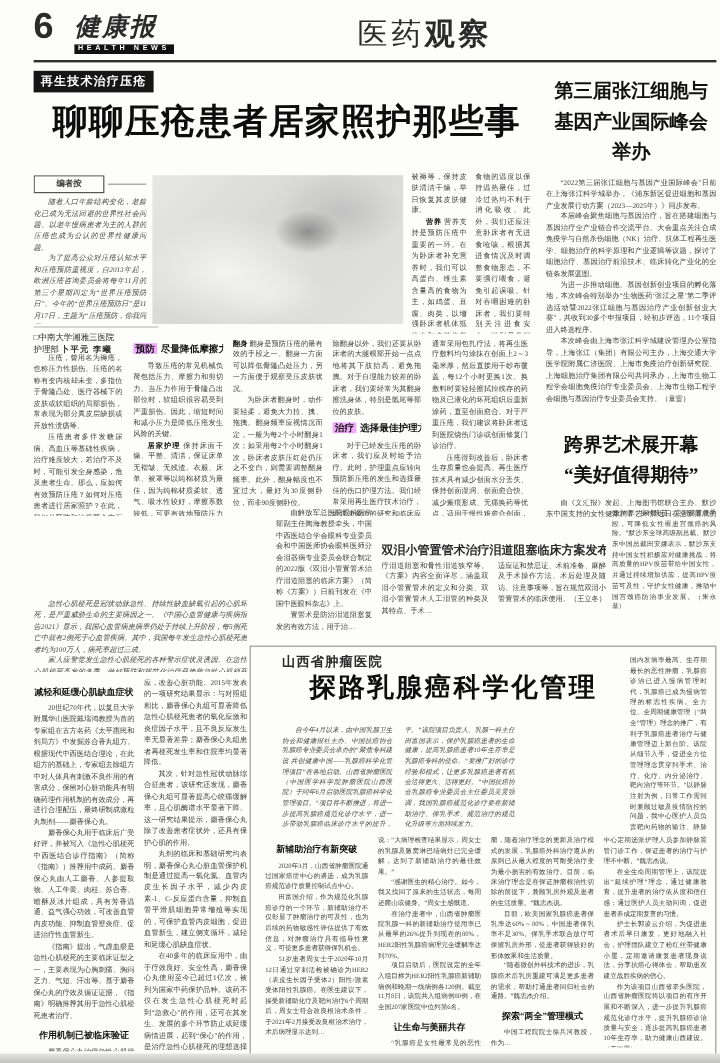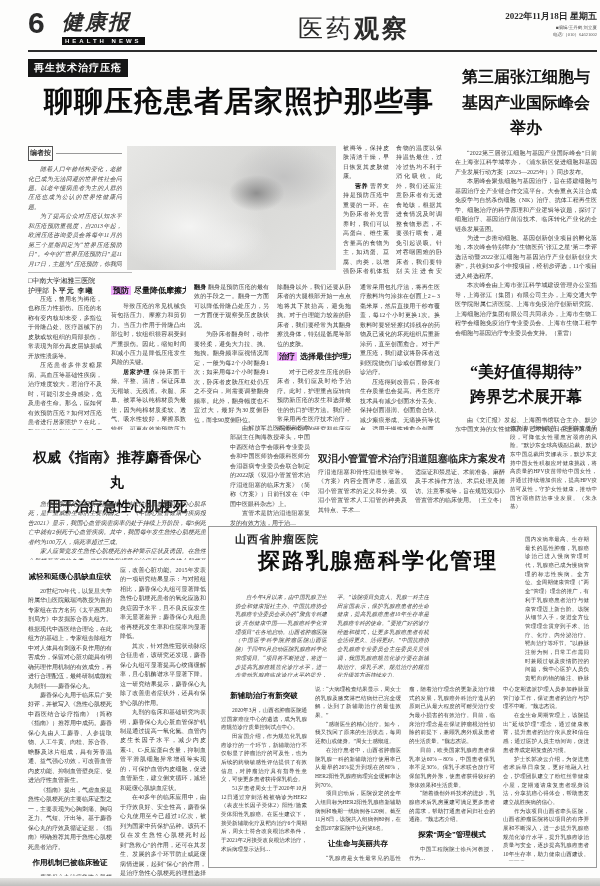--- a/index.html
+++ b/index.html
@@ -31,62 +31,57 @@
            margin:2px 0 4px;color:#111;white-space:nowrap;}
   .kick{background:#f0abfc;padding:0 2px;margin-right:3px;}
   .sub{font-family:"Liberation Sans",sans-serif;font-weight:bold;font-size:7.5px;text-align:center;margin:5px 0 4px;color:#111;}
   
   .tagbox{position:absolute;left:28px;top:59px;background:#161616;color:#fff;font-size:10px;
           font-weight:bold;padding:2px 6px;letter-spacing:1px;font-family:"Liberation Sans",sans-serif;}
   .headline{position:absolute;left:36px;top:82px;width:406px;text-align:center;font-size:29px;
             font-weight:900;letter-spacing:1px;font-family:"Liberation Sans",sans-serif;color:#0d0d0d;}
   .note{position:absolute;left:28px;top:146px;width:94px;height:124px;overflow:hidden;}
   .note-head{display:flex;align-items:center;margin-bottom:4px;}
-  .note-label{border:1px solid #555;font-size:7px;padding:1px 1px;font-weight:bold;white-space:nowrap;}
+  .note-label{border:1px solid #555;font-size:7px;padding:1px 18px;font-weight:bold;white-space:nowrap;}
   .note-line{flex:1;border-top:1px solid #999;margin-left:3px;}
   .byline{position:absolute;left:28px;top:272px;width:104px;border-top:1px solid #bbb;padding-top:3px;font-size:7px;}
   .byline .names{font-weight:bold;letter-spacing:1px;}
   .photo{position:absolute;left:127px;top:146px;width:209px;height:124px;
          background:
           radial-gradient(ellipse 40px 26px at 62% 38%,#8f8f8f 0%,rgba(143,143,143,0) 70%),
           radial-gradient(ellipse 70px 45px at 75% 25%,#c2c2c2 0%,rgba(194,194,194,0) 75%),
           radial-gradient(ellipse 95px 60px at 30% 65%,#f4f4f3 0%,rgba(244,244,243,0) 80%),
           radial-gradient(ellipse 60px 34px at 48% 80%,#e9e9e8 0%,rgba(233,233,232,0) 75%),
           linear-gradient(135deg,#e7e7e5 0%,#d7d7d5 45%,#e3e3e1 100%);}
   
   .rail-title{font-size:16px;font-weight:bold;text-align:center;line-height:1.6;color:#111;}
   
   .lacr-title{font-family:"Liberation Sans",sans-serif;font-weight:bold;font-size:10px;text-align:center;margin-bottom:4px;white-space:nowrap;}
   .guide-title{position:absolute;left:28px;top:446px;width:178px;text-align:center;font-size:14px;
                font-weight:bold;line-height:1.75;color:#111;}
-  .hospbox{position:absolute;left:208px;top:526px;width:387px;height:340px;border:1px solid #9a9a9a;background:#fdfdfc;}
+  .hospbox{position:absolute;left:208px;top:538px;width:387px;height:340px;border:1px solid #9a9a9a;background:#fdfdfc;}
   .hosp-kicker{position:absolute;left:26px;top:5px;font-family:"Liberation Sans",sans-serif;font-weight:bold;font-size:11px;letter-spacing:1px;}
   .hosp-title{position:absolute;left:24px;top:19px;width:290px;text-align:center;font-size:22px;font-weight:900;
               letter-spacing:2px;font-family:"Liberation Sans",sans-serif;color:#0d0d0d;}
   .edge{position:absolute;left:0;bottom:0;width:600px;height:8px;background:linear-gradient(#e4e4e2,#bfbfbd);}
 </style>
 </head>
 <body>
 
 <div class="page">
 
   <div class="hdr">
     <div class="pageno">6</div>
     <div class="mast">
       <span class="mast-cn">健康报</span>
       <span class="mast-en">HEALTH NEWS</span>
     </div>
     <div class="secname">
       <span class="lite">医药</span><span class="hvy">观察</span>
     </div>
-    <div class="dateblk">
-      <div class="d1">2022年11月18日 星期五</div>
-      <div class="d2">■编辑/王丹鹤 刘立夏</div>
-      <div class="d2">电话/（010）64621002</div>
-    </div>
   </div>
   <div class="hrule"></div>
 
   <div class="tagbox sans">再生技术治疗压疮</div>
   <div class="headline">聊聊压疮患者居家照护那些事</div>
 
   <div class="note t it">
     <div class="note-head">
       <span class="note-label">编者按</span>
       <span class="note-line"></span>
@@ -149,22 +144,22 @@
       <div>第三届张江细胞与</div>
       <div>基因产业国际峰会举办</div>
     </div>
     <div class="t" style="margin-top:8px;height:200px;">
       <p>“2022第三届张江细胞与基因产业国际峰会”日前在上海张江科学城举办，《浦东新区促进细胞和基因产业发展行动方案（2023—2025年）》同步发布。</p>
       <p>本届峰会聚焦细胞与基因治疗，旨在搭建细胞与基因治疗全产业链合作交流平台。大会重点关注合成免疫学与自然杀伤细胞（NK）治疗、抗体工程再生医学、细胞治疗的科学原理和产业逻辑等议题，探讨了细胞治疗、基因治疗前沿技术、临床转化产业化的全链条发展蓝图。</p>
       <p>为进一步推动细胞、基因创新创业项目的孵化落地，本次峰会特别举办“生物医药‘张江之星’第二季评选活动暨2022张江细胞与基因治疗产业创新创业大赛”，共收到30多个申报项目，经初步评选，11个项目进入终选程序。</p>
       <p>本次峰会由上海市张江科学城建设管理办公室指导，上海张江（集团）有限公司主办，上海交通大学医学院附属仁济医院、上海市免疫治疗创新研究院、上海细胞治疗集团有限公司共同承办，上海市生物工程学会细胞免疫治疗专业委员会、上海市生物工程学会细胞与基因治疗专业委员会支持。（童雷）</p>
     </div>
     <div class="rail-title" style="margin-top:10px;">
+      <div>跨界艺术展开幕</div>
       <div>“美好值得期待”</div>
-      <div>跨界艺术展开幕</div>
     </div>
     <div class="t" style="margin-top:6px;height:78px;">
       <p>由《文汇报》发起、上海图书馆联合主办、默沙东中国支持的女性健康跨界艺术展近日在全新落成的上海图书馆东馆开幕。本次展览以“美好值得期待”为主题，旨在为市民带来一场健康和艺术交汇、历史与时尚元素融汇的沉浸式体验，呼吁市民关注女性健康、崇尚美好生活，共同期待没有宫颈癌的美好未来。</p>
       <p>复旦大学附属肿瘤医院肿瘤预防部主任郑莹教授介绍：“宫颈癌是目前唯一病因明确、可防可控的癌症。接种HPV（人乳头瘤病毒）疫苗是预防HPV感染及相关疾病的有…</p>
     </div>
   </div>
 
   <div class="col t" style="left:230px;top:424px;width:80px;height:108px;">
     <p>由解放军总医院眼科医学部副主任陶海教授牵头，中国中西医结合学会眼科专业委员会和中国医师协会眼科医师分会泪器病专业委员会联合制定的2022版《双泪小管置管术治疗泪道阻塞的临床方案》（简称《方案》）日前刊发在《中国中医眼科杂志》上。</p>
     <p>置管术是防治泪道阻塞复发的有效方法，用于治…</p>
@@ -176,24 +171,20 @@
     </div>
     <div class="t" style="position:absolute;left:97px;top:16px;width:90px;height:62px;">
       <p style="text-indent:0">适应证和禁忌证、术前准备、麻醉及手术操作方法、术后处理及随访、注意事项等，旨在规范双泪小管置管术的临床使用。（王立冬）</p>
     </div>
   </div>
 
   <div class="col t5" style="left:510px;top:424px;width:87px;height:108px;">
     <p style="text-indent:0">效方法，接种疫苗、定期筛查等手段，可降低女性罹患宫颈癌的风险。”默沙东全球高级副总裁、默沙东中国总裁田安娜表示，默沙东支持中国女性积极应对健康挑战，将高质量的HPV疫苗带给中国女性，并通过持续增加供应，提高HPV疫苗可及性，守护女性健康，推动中国宫颈癌防治事业发展。（朱永基）</p>
   </div>
 
-  <div class="guide-title">
-    <div>权威《指南》推荐麝香保心丸</div>
-    <div>用于治疗急性心肌梗死</div>
-  </div>
   <div class="col t it" style="left:28px;top:500px;width:178px;height:60px;">
     <p>急性心肌梗死是冠状动脉急性、持续性缺血缺氧引起的心肌坏死，是严重威胁生命的主要病因之一。《中国心血管健康与疾病报告2021》显示，我国心血管病患病率仍处于持续上升阶段，每5例死亡中就有2例死于心血管疾病。其中，我国每年发生急性心肌梗死患者约为100万人，病死率超过三成。</p>
     <p>家人应警觉发生急性心肌梗死的各种警示症状及诱因。在急性心肌梗死高发的冬季，做好预防和规范化治疗是挽救急性心肌梗死患者生命的保证。</p>
   </div>
   <div class="col t" style="left:28px;top:566px;width:84px;height:310px;">
     <div class="sub">减轻和延缓心肌缺血症状</div>
     <p>20世纪70年代，以复旦大学附属华山医院戴瑞鸿教授为首的专家组在古方名药《太平惠民和剂局方》中发掘苏合香丸组方。根据现代中西医结合理论，在此组方的基础上，专家组去除组方中对人体具有刺激不良作用的有害成分，保留对心脏功能具有明确药理作用机制的有效成分，再进行合理配伍，最终研制成微粒丸制剂——麝香保心丸。</p>
     <p>麝香保心丸用于临床后广受好评，并被写入《急性心肌梗死中西医结合诊疗指南》（简称《指南》）推荐用中成药。麝香保心丸由人工麝香、人参提取物、人工牛黄、肉桂、苏合香、蟾酥及冰片组成，具有芳香温通、益气强心功效，可改善血管内皮功能、抑制血管壁炎症、促进治疗性血管新生。</p>
     <p>《指南》提出，气虚血瘀是急性心肌梗死的主要临床证型之一，主要表现为心胸刺痛、胸闷乏力、气短、汗出等。基于麝香保心丸的疗效及循证证据，《指南》明确推荐其用于急性心肌梗死患者治疗。</p>
     <div class="sub">作用机制已被临床验证</div>

